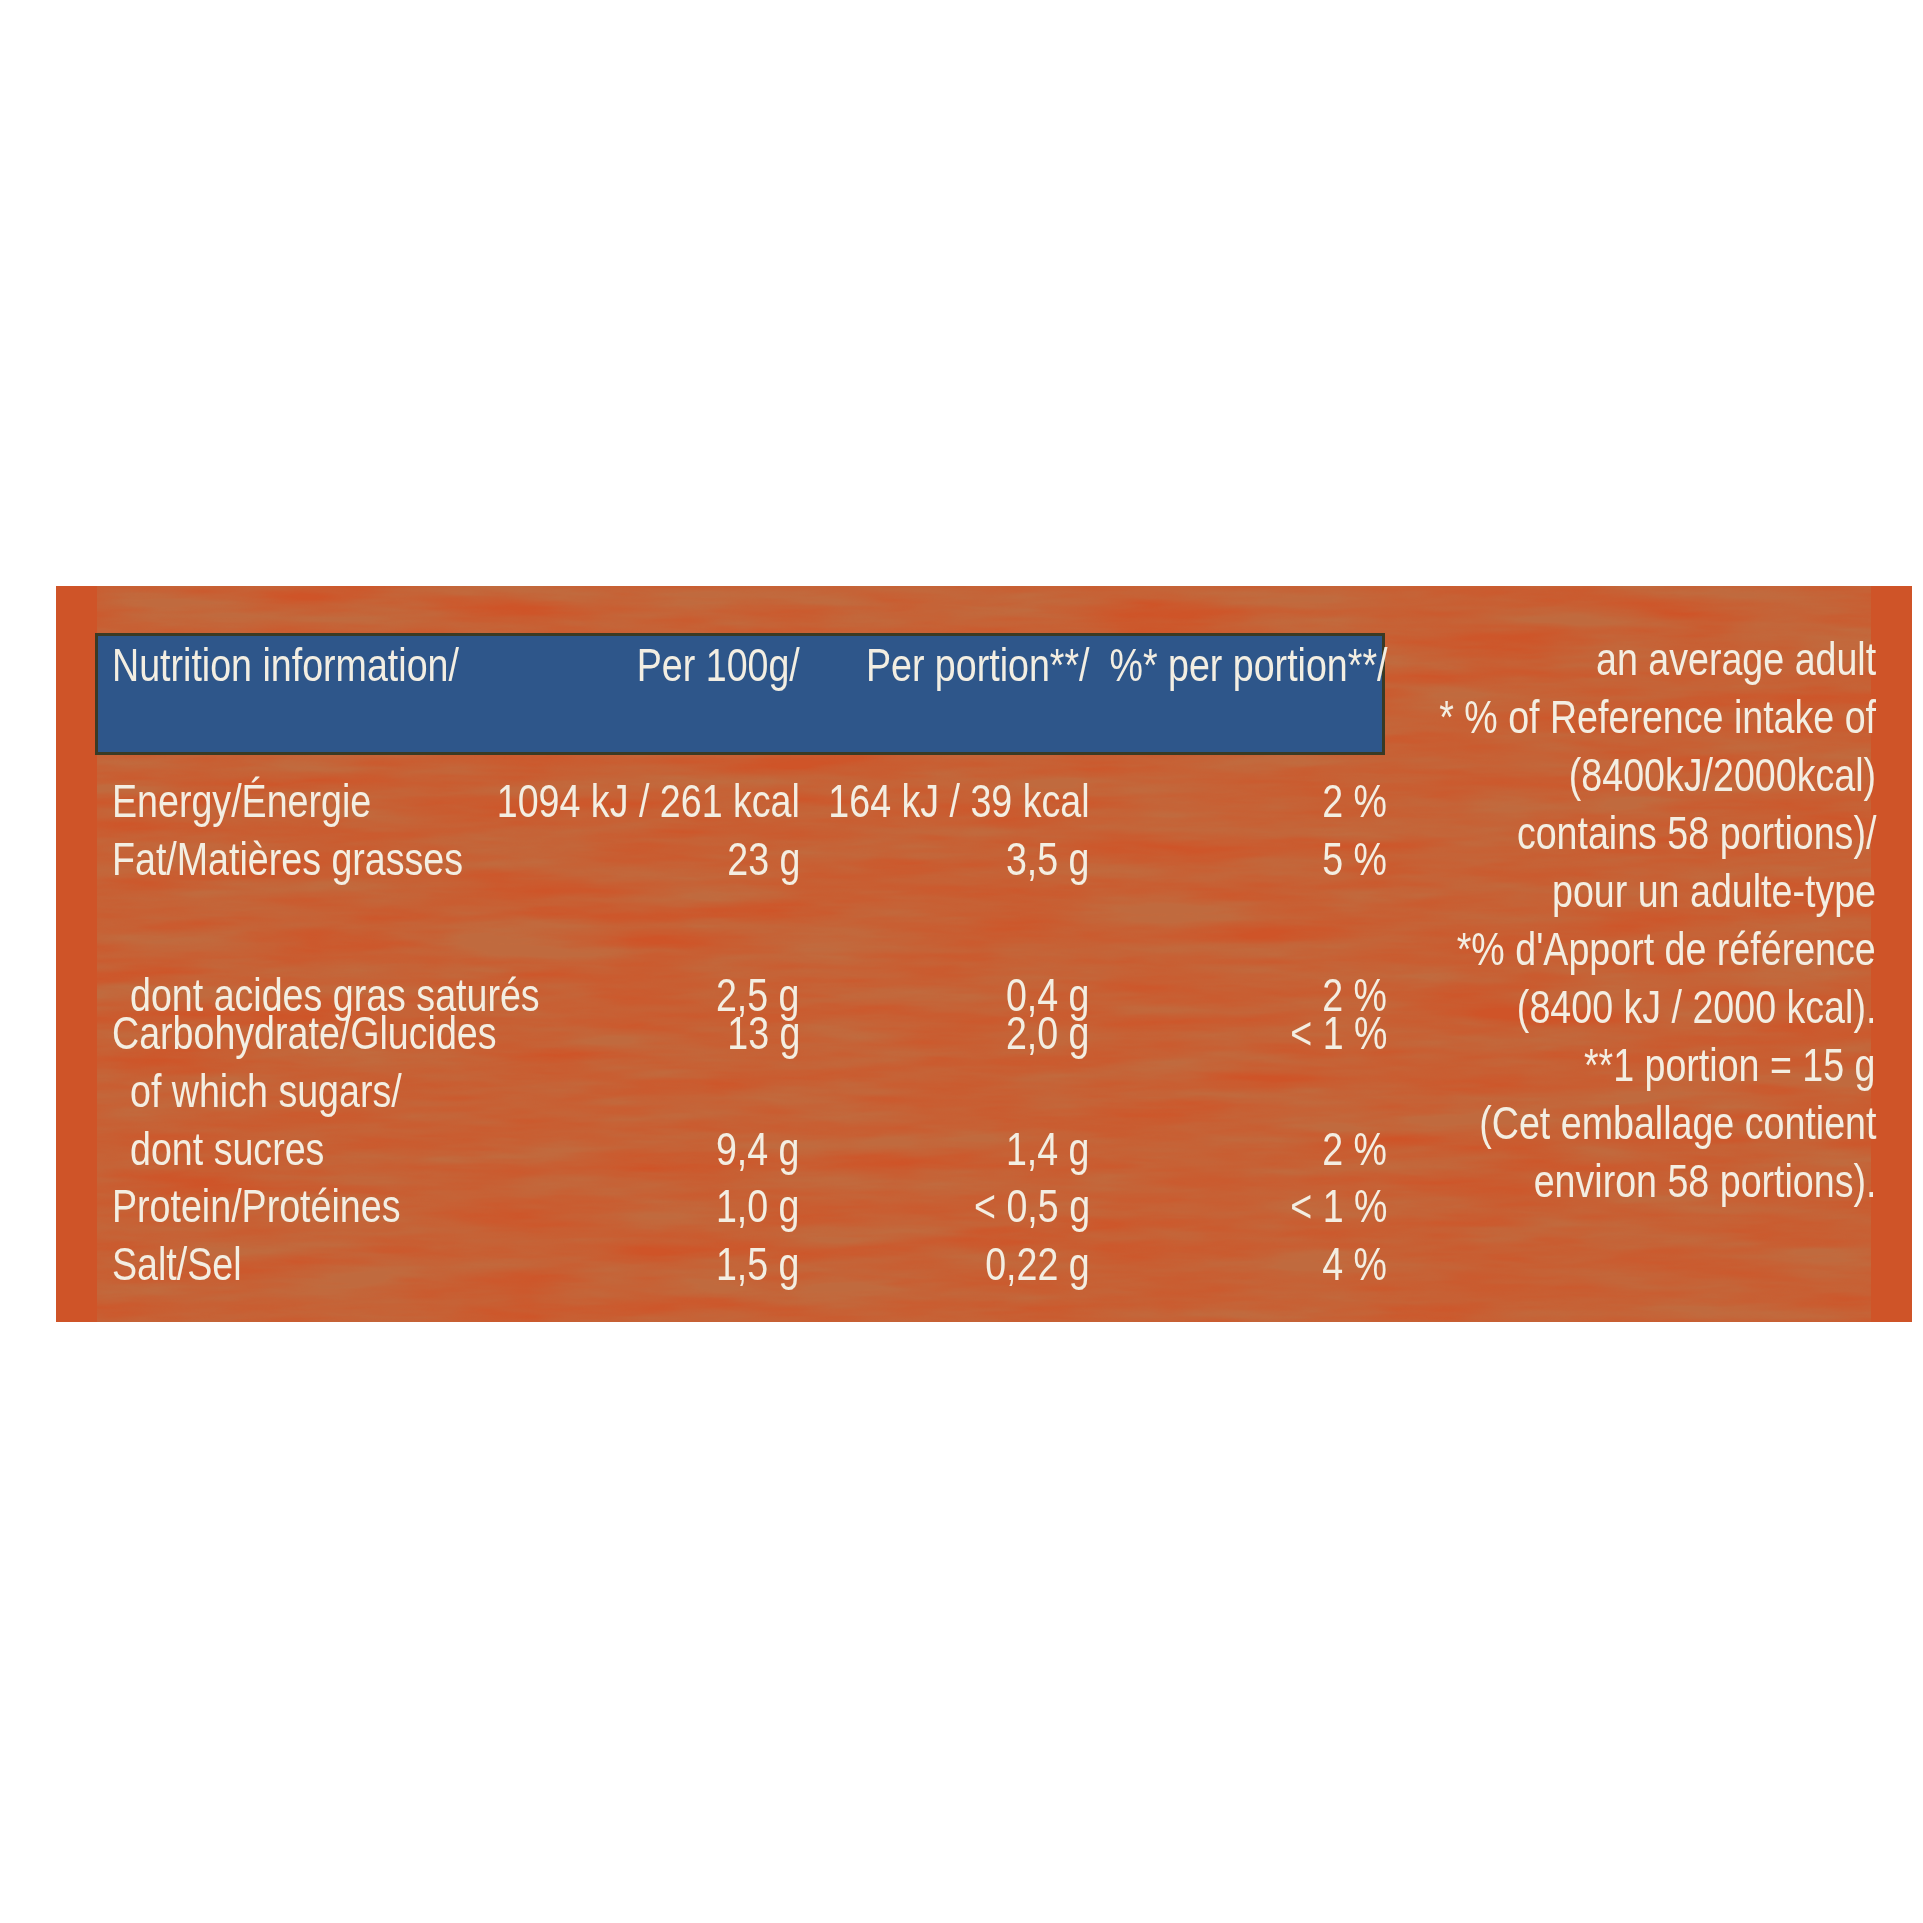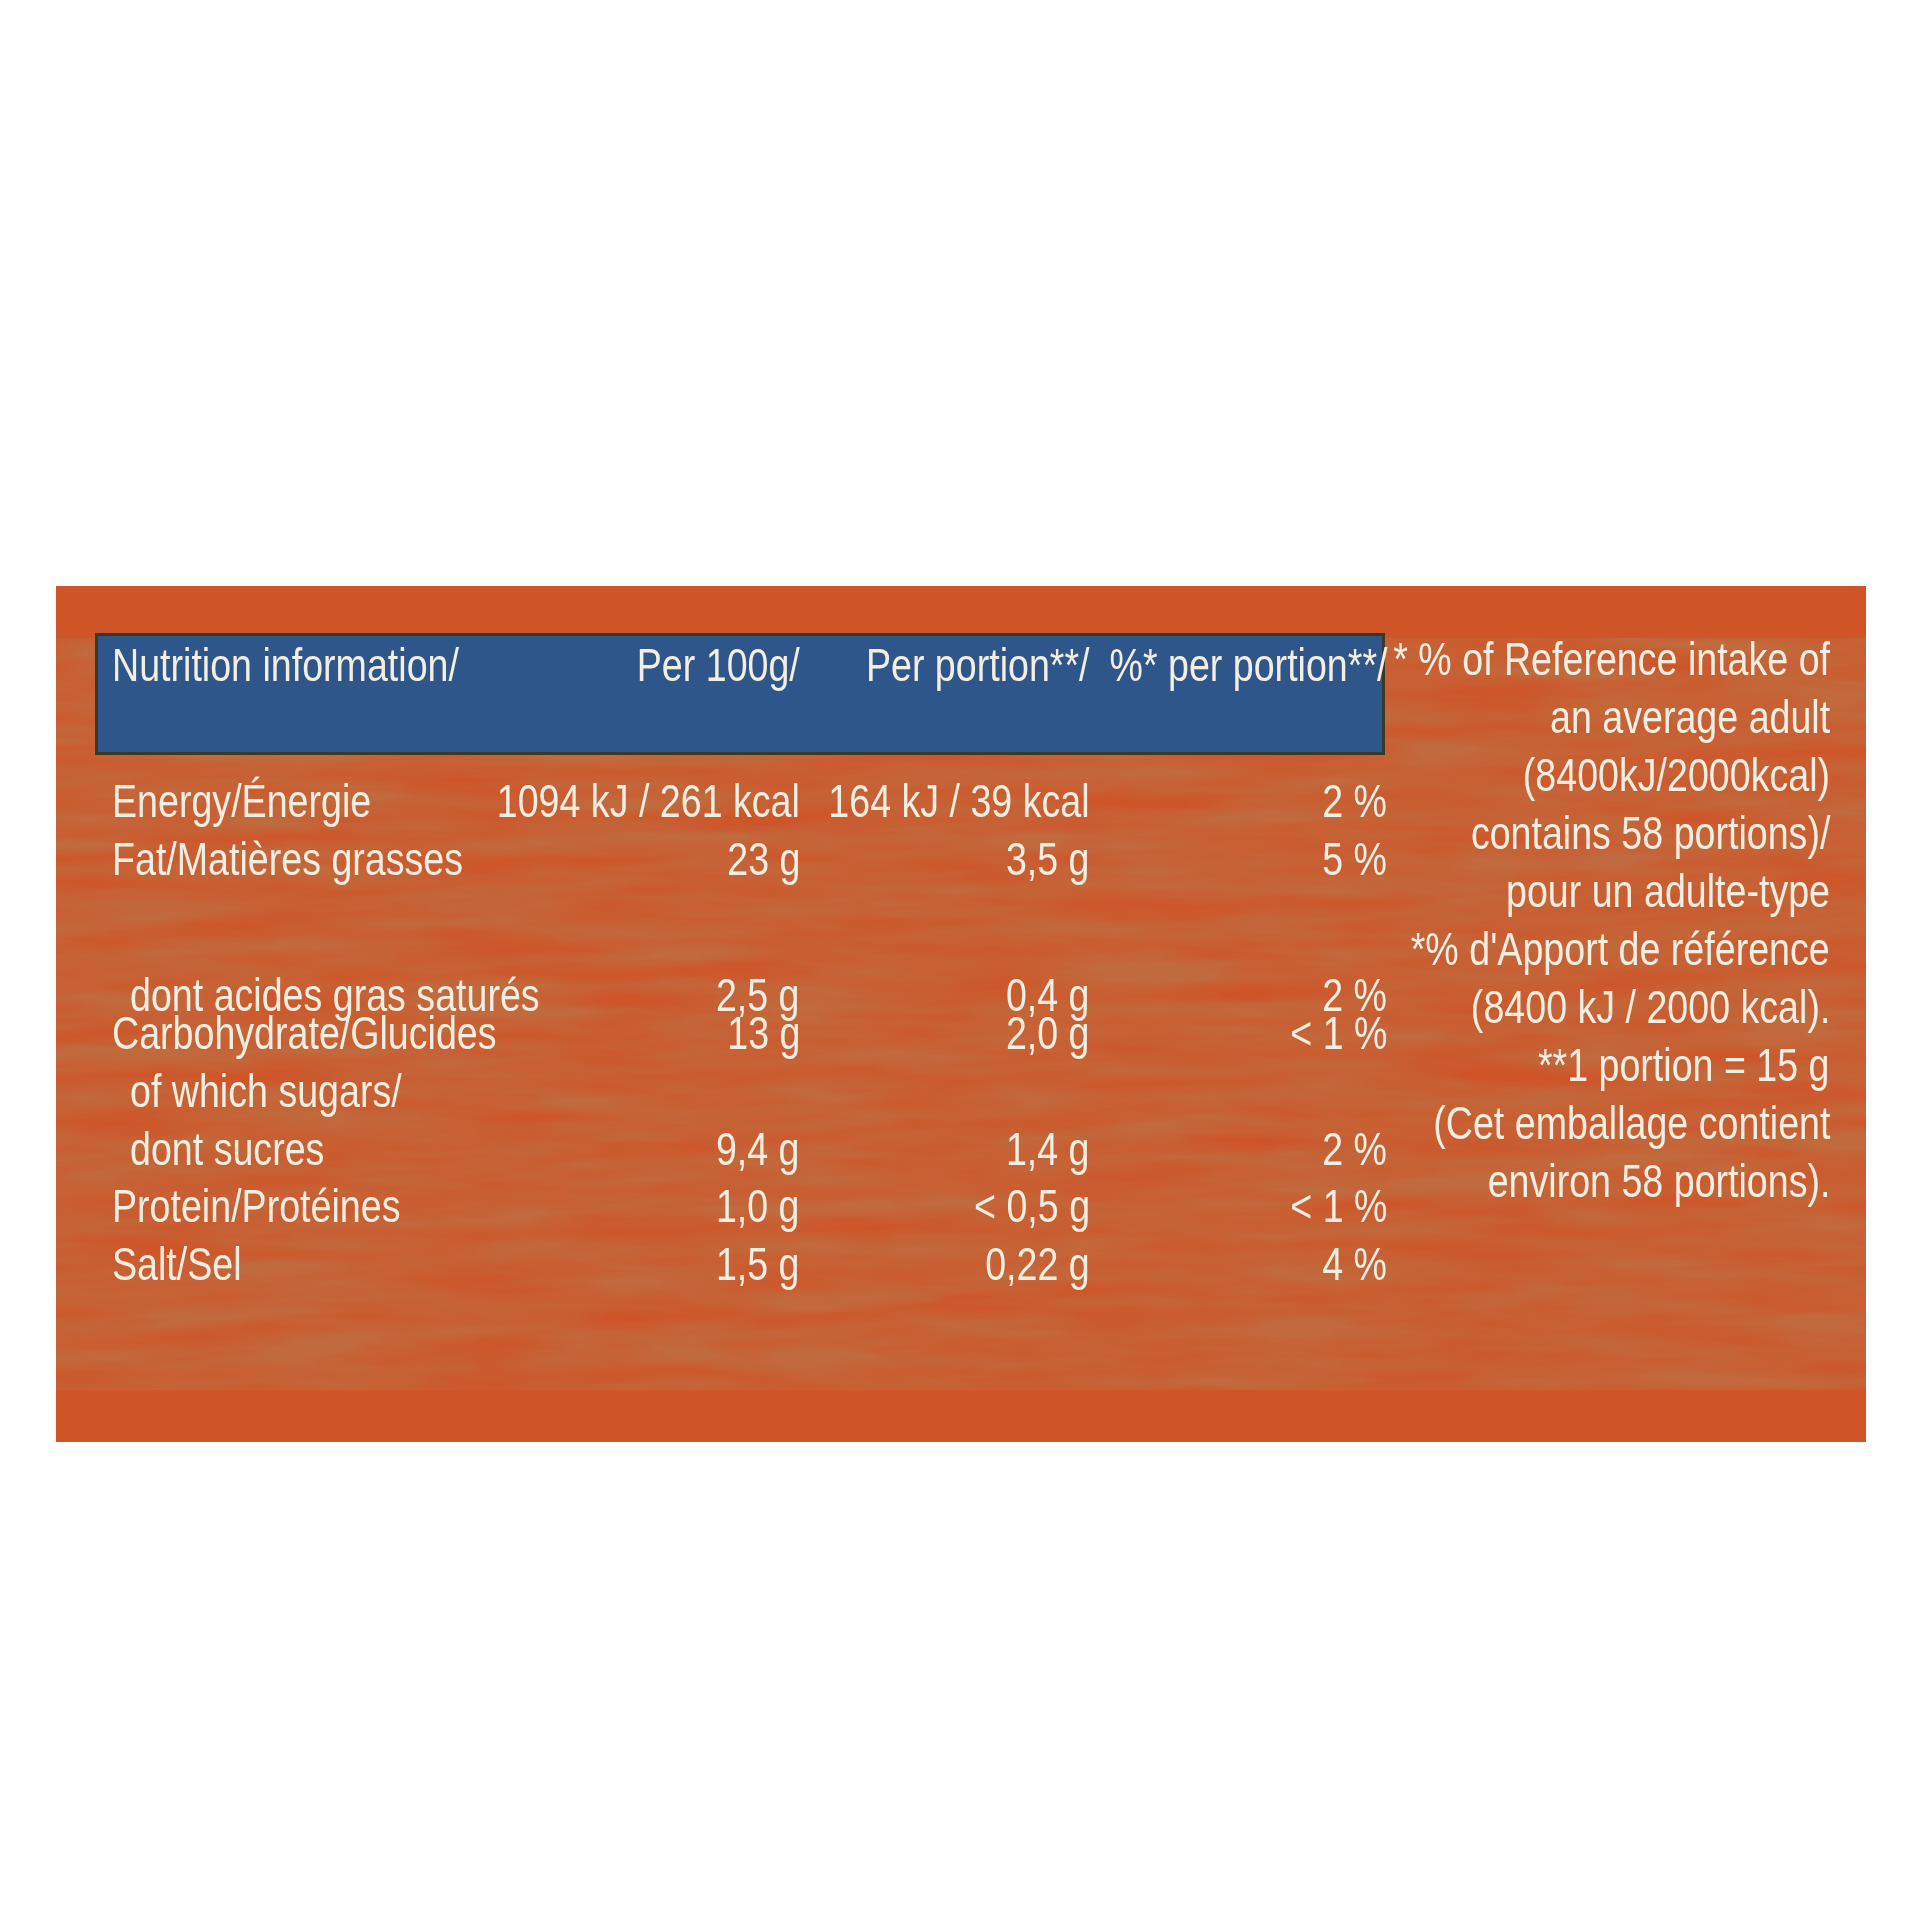--- a/index.html
+++ b/index.html
@@ -1,22 +1,22 @@
 <!DOCTYPE html>
 <html style="font-size:12px"><head>
 <meta charset="utf-8">
 <style>
   html,body{margin:0;padding:0;background:#ffffff;}
   .canvas{
     position:relative;width:1924px;height:1924px;background:#ffffff;overflow:hidden;
     font-family:"Liberation Sans","DejaVu Sans",sans-serif;
   }
   .panel{
-    position:absolute;left:56px;top:586px;width:1810px;height:856px;
-    background:#cf5428;color:#f3eee2;overflow:hidden;
+    position:absolute;left:56px;top:586px;width:1810px;height:736px;
+    background:#cf5428;color:#f3eee2;overflow:hidden;padding-left:46px;
   }
   .tex{position:absolute;left:0;top:0;width:100%;height:100%;opacity:.5;pointer-events:none;}
   .blueband{
     position:absolute;left:39px;top:47px;width:1290px;height:122px;
     background:#2e568a;border:3px solid #3a3a24;box-sizing:border-box;
   }
   
   .trow{position:absolute;left:0;width:1810px;height:58px;line-height:58px;font-size:47px;white-space:nowrap;}
   .hrow{height:56px;line-height:56px;}
   .lab{position:absolute;left:56px;display:inline-block;transform:scaleX(.8);transform-origin:0 50%;}
@@ -99,22 +99,22 @@
       <span class="val c4">&lt; 1 %</span>
     </div>
     <div class="trow" style="top:649px">
       <span class="lab">Salt/Sel</span>
       <span class="val c2">1,5 g</span>
       <span class="val c3">0,22 g</span>
       <span class="val c4">4 %</span>
     </div>
 
     <div class="fnote">
+      <div class="fl"><span>an average adult</span></div>
       <div class="fl"><span>* % of Reference intake of</span></div>
-      <div class="fl"><span>an average adult</span></div>
       <div class="fl"><span>(8400kJ/2000kcal)</span></div>
       <div class="fl"><span>contains 58 portions)/</span></div>
       <div class="fl"><span>pour un adulte-type</span></div>
       <div class="fl"><span>*% d'Apport de référence</span></div>
       <div class="fl"><span>(8400 kJ / 2000 kcal).</span></div>
       <div class="fl"><span>**1 portion = 15 g</span></div>
       <div class="fl"><span>(Cet emballage contient</span></div>
       <div class="fl"><span>environ 58 portions).</span></div>
     </div>
 

